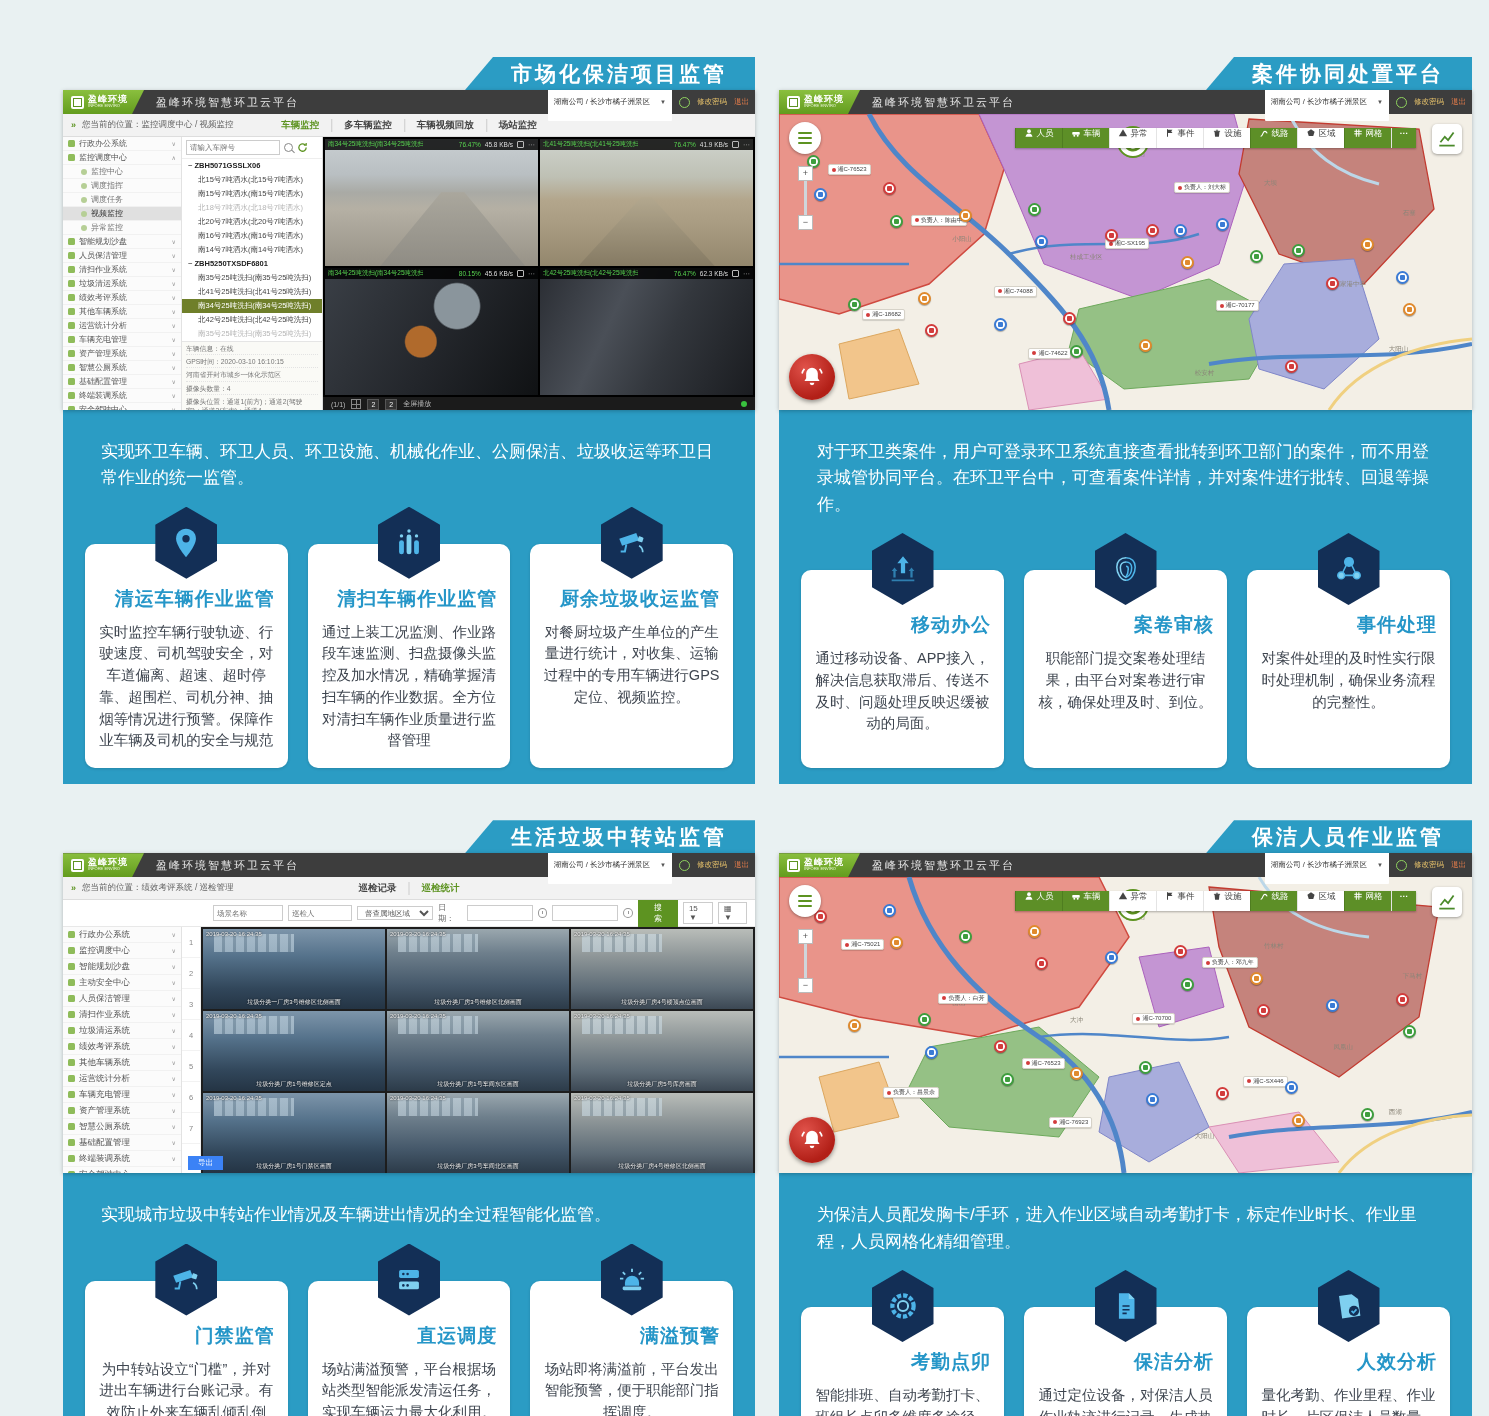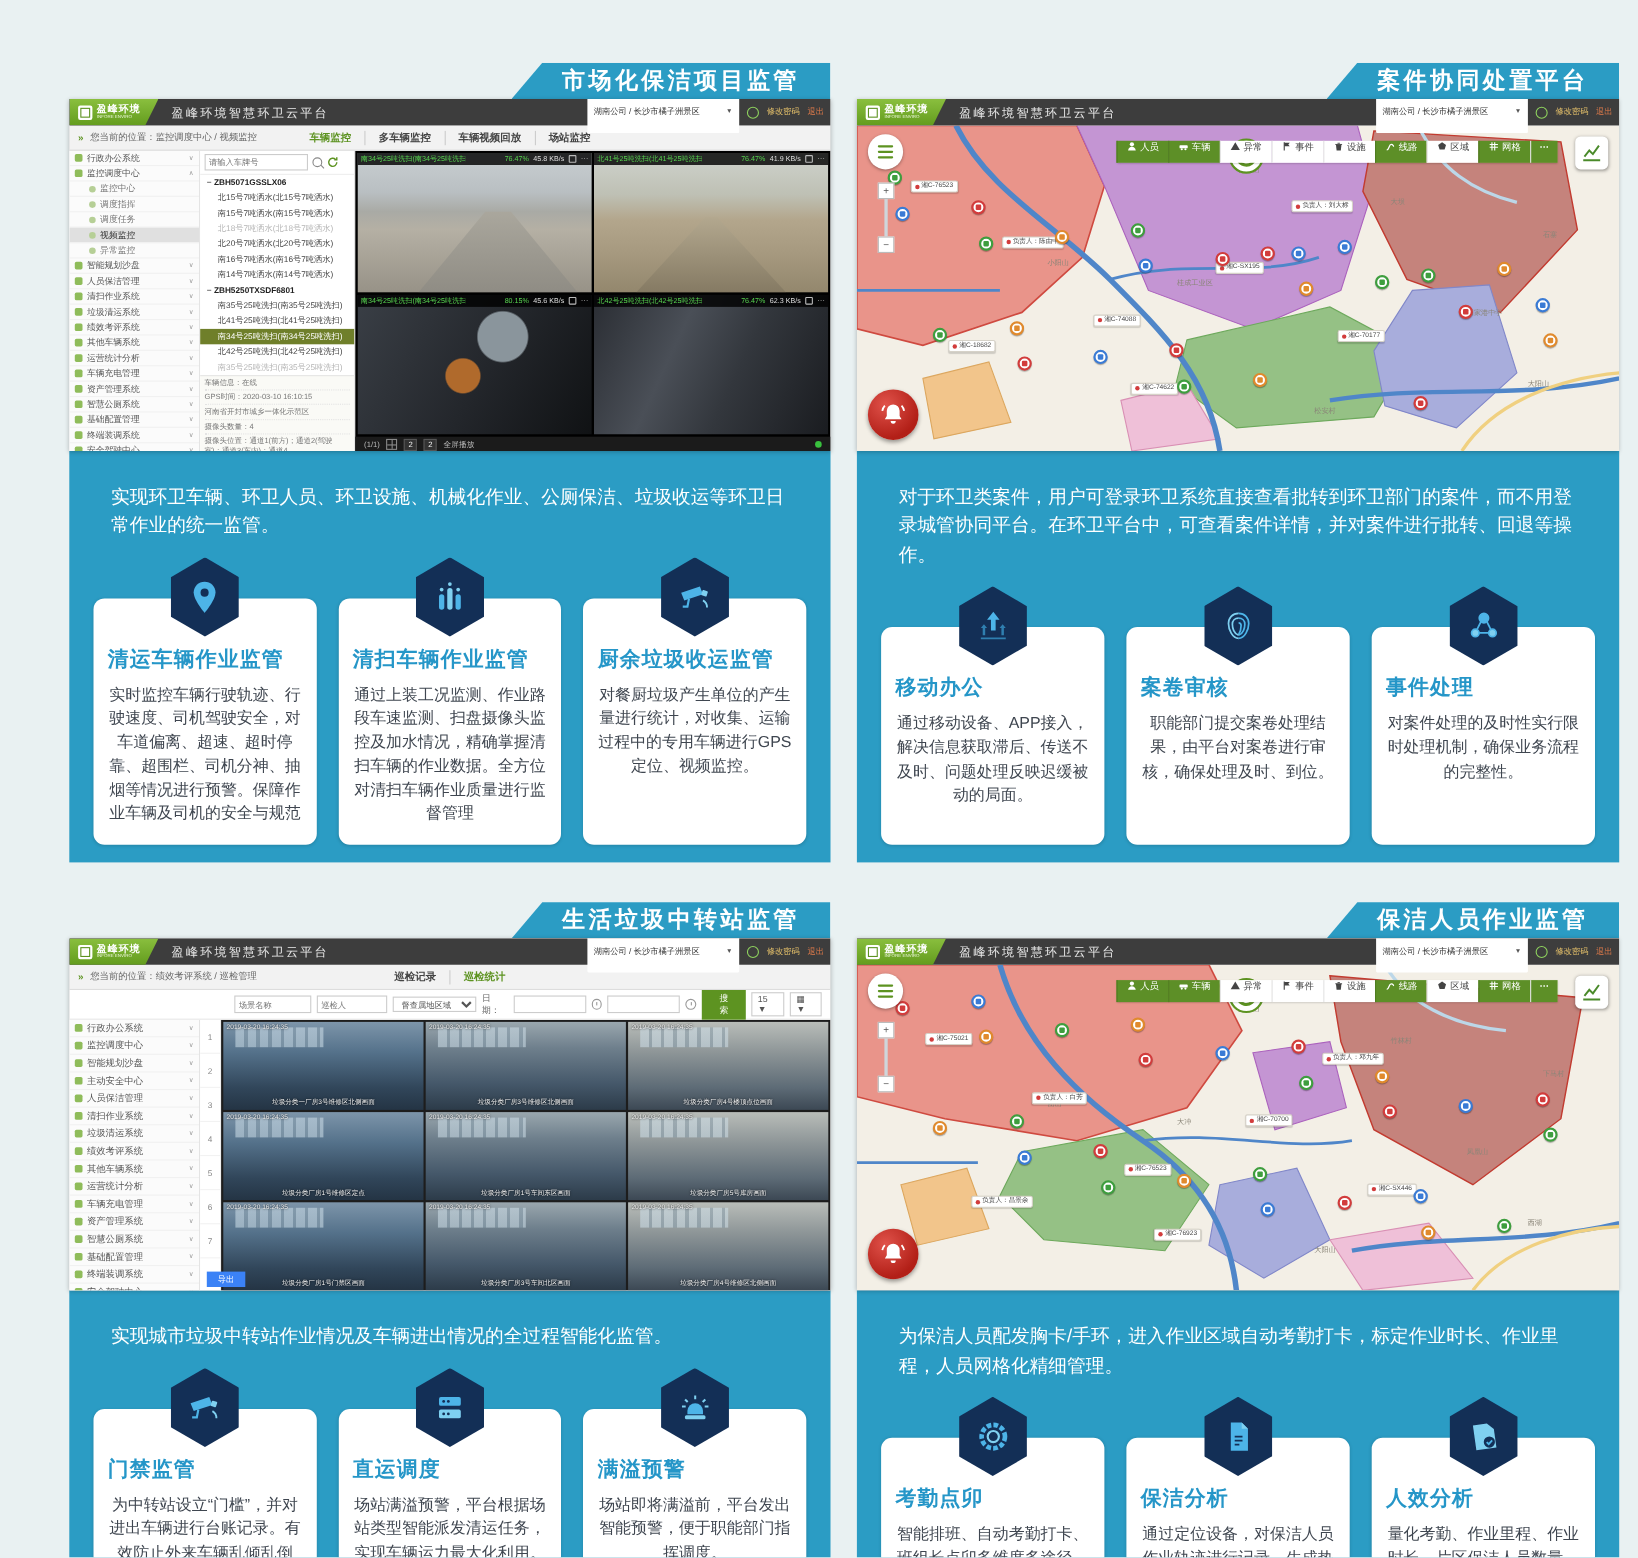--- a/index.html
+++ b/index.html
@@ -16,21 +16,21 @@
   .app-header{height:24px;background:#3d3d3d;display:flex;align-items:center;position:relative;z-index:30;}
   .logo{background:linear-gradient(#8abf3e,#639c1e);height:100%;display:flex;align-items:center;gap:4px;
     padding:0 16px 0 8px;clip-path:polygon(0 0,100% 0,calc(100% - 12px) 100%,0 100%);}
   .logo-mark{width:13px;height:13px;background:#fff;display:inline-block;position:relative;border-radius:2px;}
   .logo-mark::after{content:'';position:absolute;inset:2px;border:1.4px solid #5d9321;}
   .logo-txt{display:flex;flex-direction:column;line-height:1;color:#fff;}
   .logo-txt b{font-size:9px;letter-spacing:1px;}
   .logo-txt i{font-style:normal;font-size:4.5px;transform:scale(.9);transform-origin:left;color:#eaf5d8;}
   .app-title{color:#e8e8e8;font-size:11px;margin-left:12px;letter-spacing:2px;}
   .hdr-right{margin-left:auto;display:flex;align-items:center;gap:7px;padding-right:6px;}
-  .region{background:#fff;color:#333;font-size:7.5px;padding:14px 6px;display:flex;align-items:center;gap:24px;border-radius:1px;cursor:pointer;}
+  .region{background:#fff;color:#333;font-size:7.5px;padding:14px 6px;display:flex;align-items:center;gap:10px;border-radius:1px;cursor:pointer;}
   .region .dd{font-size:6px;color:#555;}
   .uicon{width:9px;height:9px;border-radius:50%;border:1.4px solid #8fd35e;display:inline-block;}
   .hlink{font-size:7.5px;color:#e5c06a;text-decoration:none;cursor:pointer;}
   .hlink.out{color:#e07b4a;}
   
   .crumb-row{height:22px;background:#f2f2f2;border-bottom:1px solid #ddd;display:flex;align-items:center;color:#666;padding:0 8px;gap:6px;position:relative;z-index:25;}
   .crumb-arrow{color:#5d9321;font-weight:bold;}
   .crumb{font-size:8.5px;}
   .vm-tabs{position:absolute;left:50%;transform:translateX(-50%);display:flex;}
   .vm-tab{font-size:9.5px;font-weight:bold;color:#444;padding:0 12px;border-left:1px solid #ccc;cursor:pointer;}
@@ -133,21 +133,21 @@
     background:radial-gradient(circle at 35% 30%,#e0524a,#b21f17 70%);box-shadow:0 2px 4px rgba(0,0,0,.4);padding:9px;}
   
   .band{background:#2b9cc4;padding:13px 22px 16px;flex:1;}
   .quad.bottom .band{padding-bottom:44px;}
   .desc{color:#fff;font-size:17px;line-height:1.55;margin:16px;}
   .cards{display:flex;gap:20px;margin-top:52px;align-items:stretch;}
   .card{background:#fff;border-radius:10px;flex:1;position:relative;padding:42px 13px 16px;min-height:140px;box-shadow:0 1px 3px rgba(0,0,0,.15);}
   .hex{position:absolute;top:-37px;left:50%;transform:translateX(-50%);width:62px;height:72px;background:#132f56;
     clip-path:polygon(50% 0,100% 25%,100% 75%,50% 100%,0 75%,0 25%);display:flex;align-items:center;justify-content:center;}
   .hex svg{width:34px;height:34px;}
-  .card h3{color:#2596c8;text-align:left;font-size:19px;margin:0 0 10px;letter-spacing:1px;}
+  .card h3{color:#2596c8;text-align:right;font-size:19px;margin:0 0 10px;letter-spacing:1px;}
   .card p{color:#3f4650;font-size:14.5px;line-height:1.5;text-align:center;margin:0;}
 </style>
 </head>
 <body>
 
 <div class="page">
 <div class="board">
 
   <section class="quad">
     <div class="banner-row">

